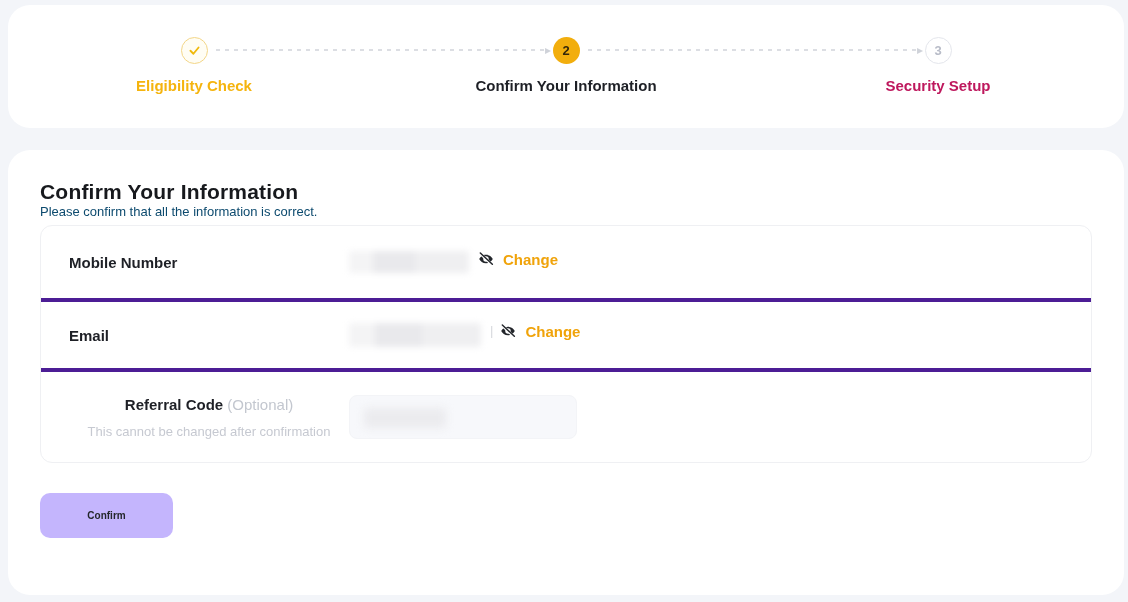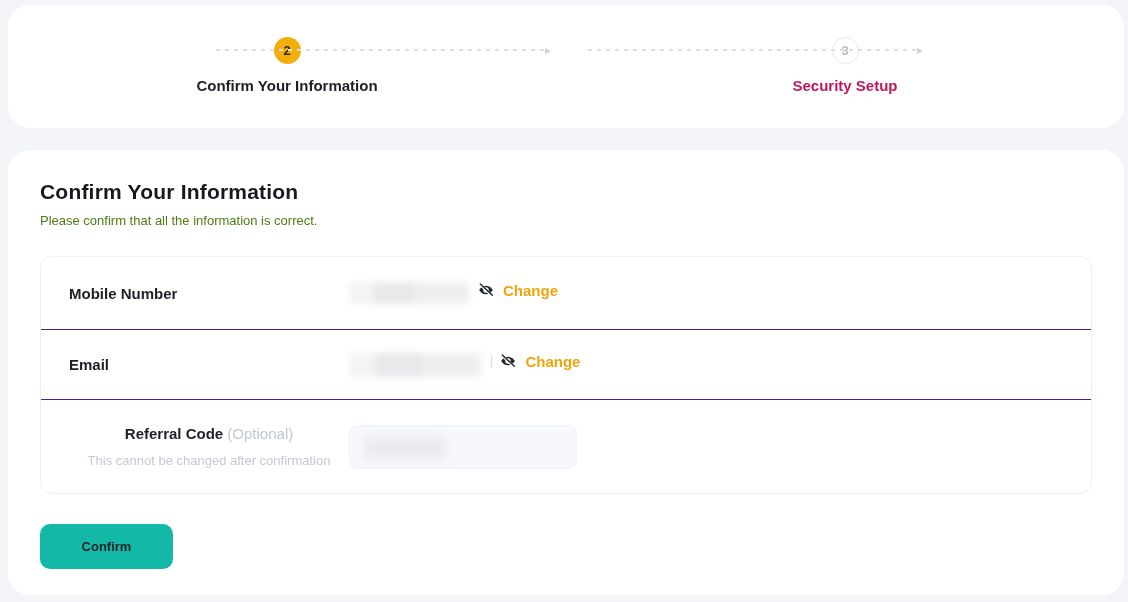--- a/index.html
+++ b/index.html
@@ -41,28 +41,28 @@
     content:"▸";
     position:absolute; right:-7px; top:-7px;
     color:#cfd2d9; font-size:12px; line-height:16px;
   }
   .connector-1 { left:208px; width:328px; }
   .connector-2 { left:580px; width:328px; }
   .check-icon svg { display:block; }
   
   .main-card { top:150px; height:445px; padding:30px 32px 0 32px; }
   .panel-title { font-size:21px; font-weight:700; color:#17191d; letter-spacing:.2px; }
-  .panel-subtitle { margin-top:9px; font-size:13px; color:#4d7c0f; }
+  .panel-subtitle { font-size:13px; color:#0c4a6e; }
   .info-box {
-    margin-top:28px;
+    margin-top:6px;
     border:1px solid #eff0f3;
     border-radius:12px;
   }
   .info-row { display:flex; align-items:center; padding:0 28px; }
-  .info-row + .info-row { border-top:1px solid #4c1d95; }
+  .info-row + .info-row { border-top:4px solid #4c1d95; }
   .row-mobile { height:72px; }
   .row-email { height:70px; }
   .row-referral { height:94px;text-align:center; }
   .row-label { width:280px; font-size:15px; font-weight:700; color:#1e2026; }
   .row-value { display:flex; gap:9px; }
   .redacted {
     background:linear-gradient(90deg,#f4f4f5 0 20%,#e9e9ec 20% 55%,#efeff1 55% 100%);
     border-radius:2px;
     filter:blur(3px);
   }
@@ -84,33 +84,43 @@
   .redacted-referral {
     position:absolute; left:14px; top:12px;
     width:82px; height:20px;
     background:#ebebee;
     border-radius:2px;
     filter:blur(4px);
   }
   .confirm-button {
     margin-top:30px;
     width:133px; height:45px;
-    background:#14b8a6;
+    background:#c4b5fd;
     border:none; border-radius:10px;
     font-family:"Liberation Sans", sans-serif;
-    font-size:13px; font-weight:700; color:#24262b;
+    font-size:10px; font-weight:700; color:#24262b;
     cursor:pointer;
   }
 </style>
 </head>
 <body>
 
 <div class="card stepper-card">
   <div class="stepper">
 
+    <div class="step step-complete">
+      <div class="step-circle">
+        <span class="check-icon">
+          <svg width="13" height="13" viewBox="0 0 24 24" fill="none" stroke="#f0b90b" stroke-width="3.4" stroke-linecap="round" stroke-linejoin="round">
+              <path d="M4.5 12.5 L10 18 L19.5 6.5"></path>
+            </svg>
+        </span>
+      </div>
+      <div class="step-label">Eligibility Check</div>
+    </div>
 
     <div class="step step-current">
       <div class="step-circle">2</div>
       <div class="step-label">Confirm Your Information</div>
     </div>
 
     <div class="step step-upcoming">
       <div class="step-circle">3</div>
       <div class="step-label">Security Setup</div>
     </div>

